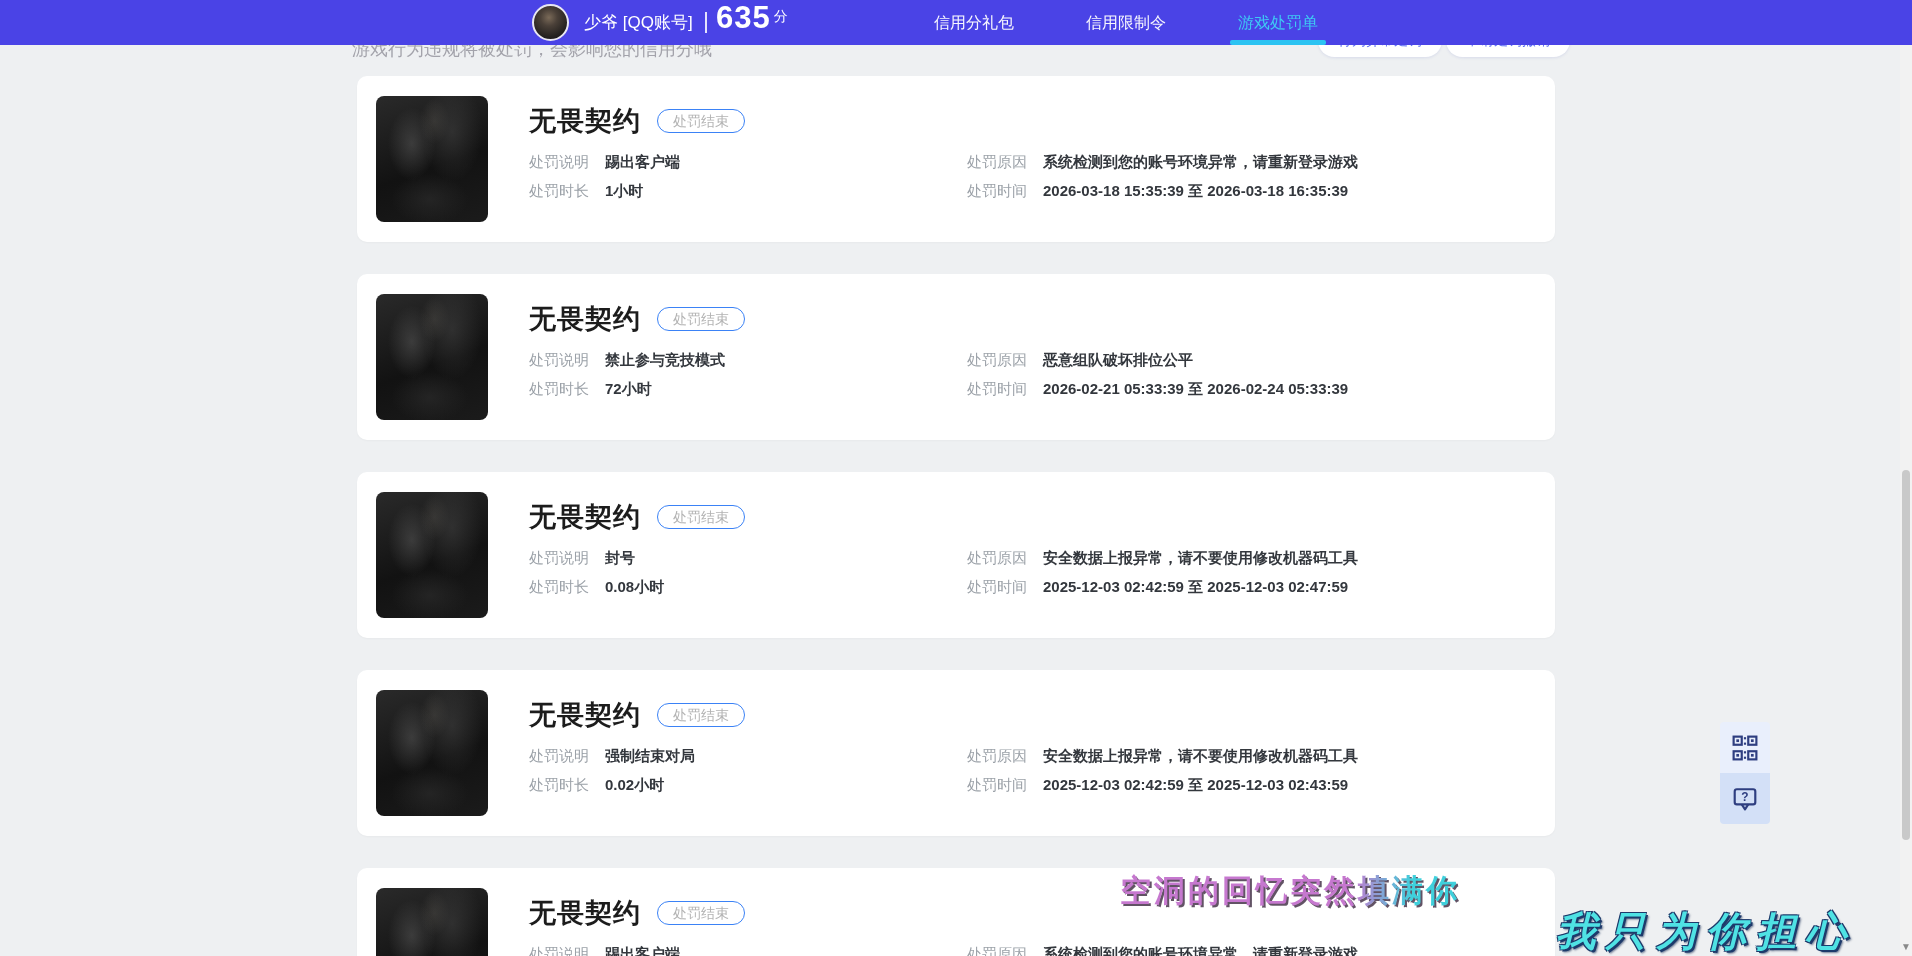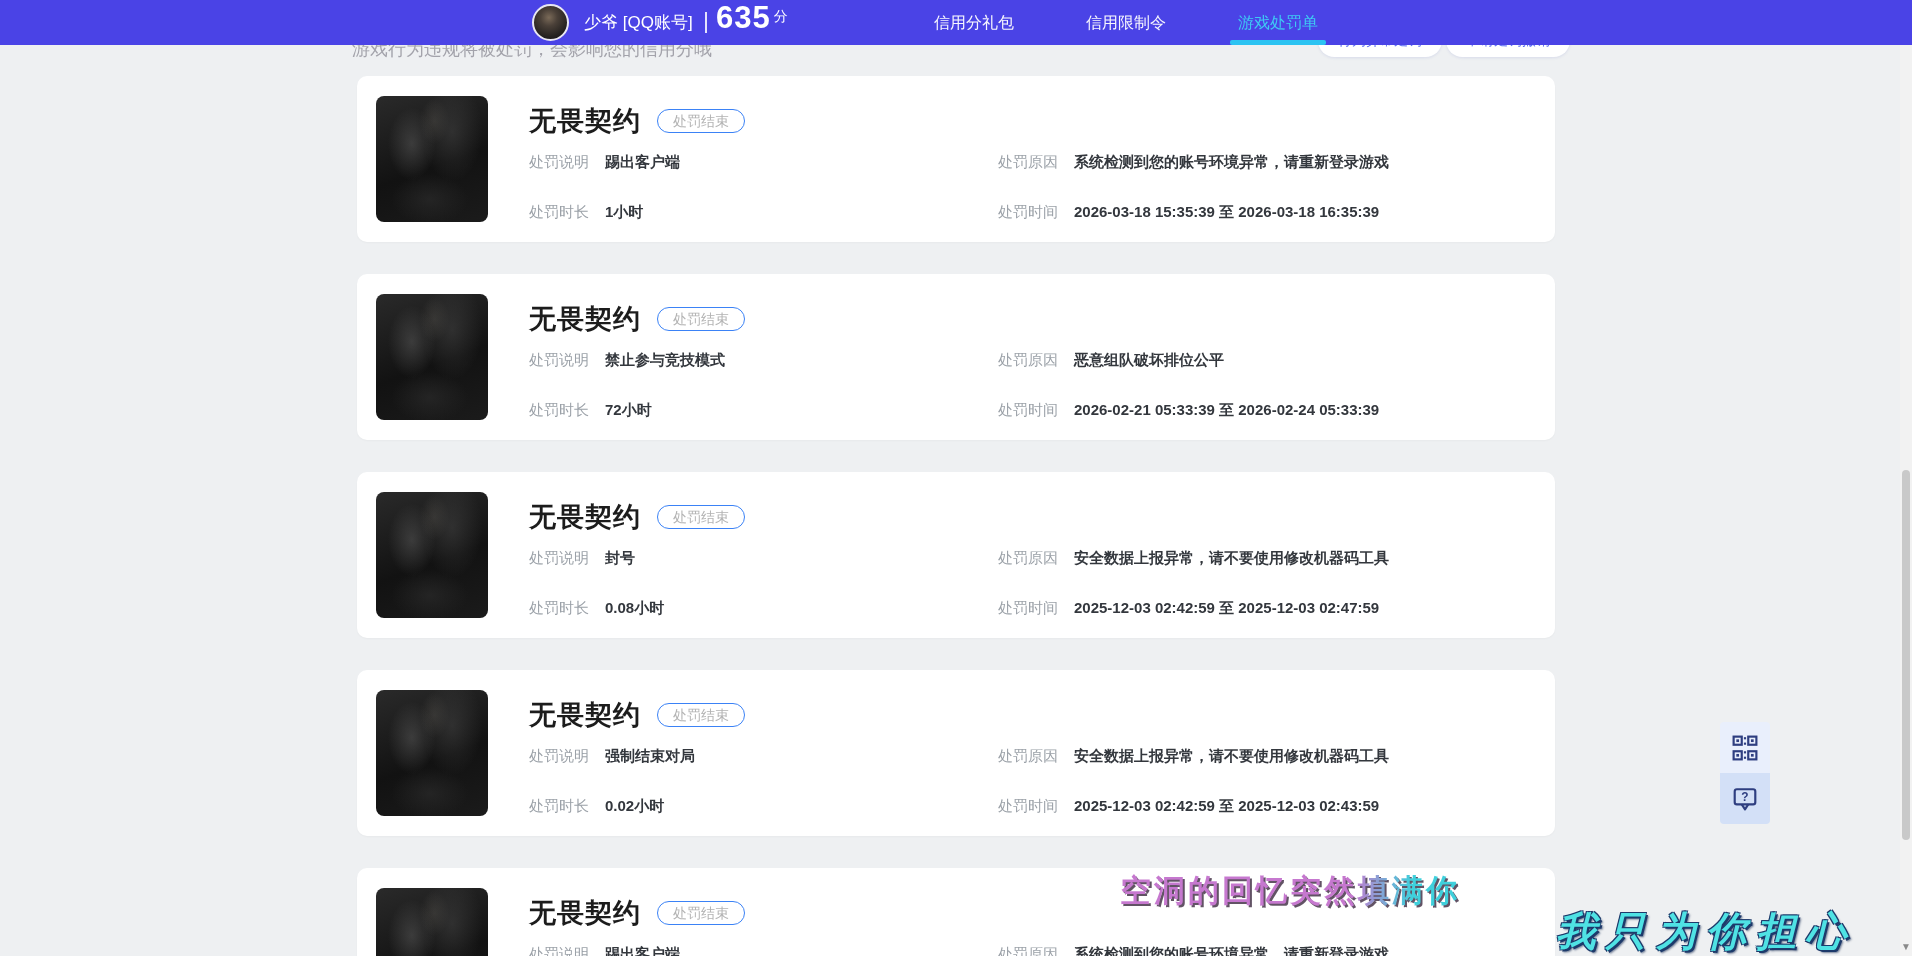--- a/index.html
+++ b/index.html
@@ -42,21 +42,21 @@
              radial-gradient(ellipse 34px 52px at 32% 38%, rgba(110,110,110,.40), transparent 70%),
              radial-gradient(ellipse 42px 70px at 68% 28%, rgba(70,70,70,.50), transparent 72%),
              radial-gradient(ellipse 55px 36px at 48% 82%, rgba(48,48,48,.55), transparent 70%),
              radial-gradient(ellipse 20px 30px at 52% 20%, rgba(120,115,105,.25), transparent 75%),
              linear-gradient(160deg, #2a2a2a 0%, #121212 55%, #1b1b1b 100%); }
   .card-body { position:absolute; left:166px; top:20px; right:24px;margin-left:6px; }
   .title-row { display:flex; align-items:center; height:38px; margin-top:6px; }
   .game { font-size:27px; font-weight:700; color:#1c1c1c; letter-spacing:1px; }
   .badge { margin-left:16px; font-size:14px; color:#b3b3b3; border:1px solid #3b82f6;
            border-radius:15px; padding:4px 15px; line-height:1; white-space:nowrap; }
-  .grid { display:grid; grid-template-columns:438px 1fr; grid-column-gap:0; grid-row-gap:10px; margin-top:13px;gap:31px; }
+  .grid { display:grid; grid-template-columns:438px 1fr; grid-column-gap:0; grid-row-gap:10px; margin-top:13px; }
   .cell { font-size:15px; display:flex; align-items:baseline; white-space:nowrap; }
   .lbl { color:#9ba1a8; margin-right:16px; flex:none; }
   .val { color:#33373d; font-weight:600; }
 
   
   .float-btns { position:absolute; left:1720px; top:722px; width:50px; z-index:60; }
   .fbtn { width:50px; height:51px; display:flex; align-items:center; justify-content:center; cursor:pointer; }
   .fbtn.qr { background:#e9effc; border-radius:4px 4px 0 0; }
   .fbtn.help { background:#d3e0f7; border-radius:0 0 4px 4px; }
   .fbtn svg { display:block; }

